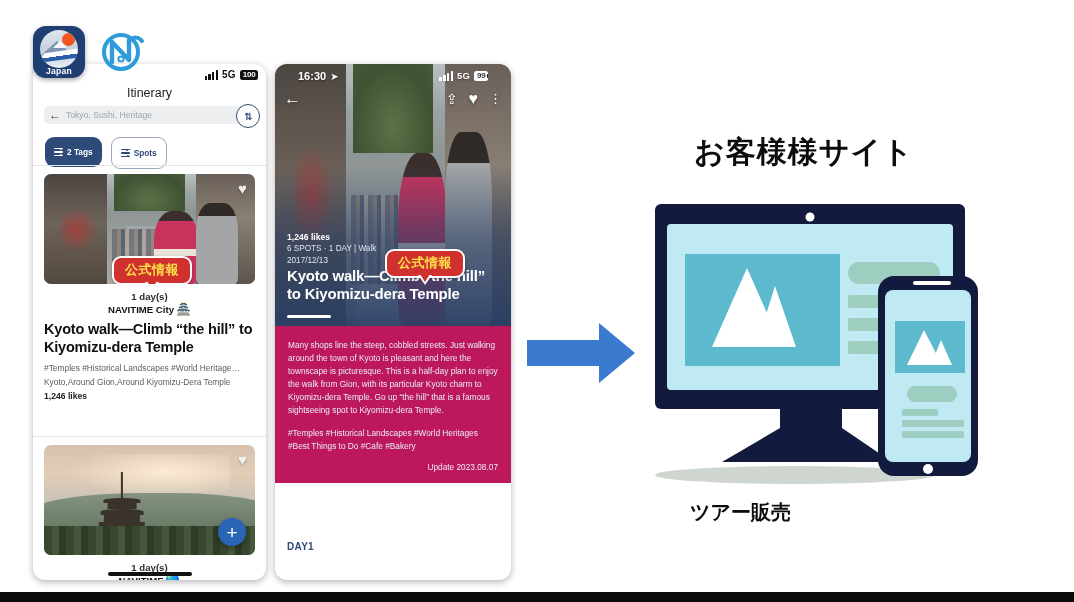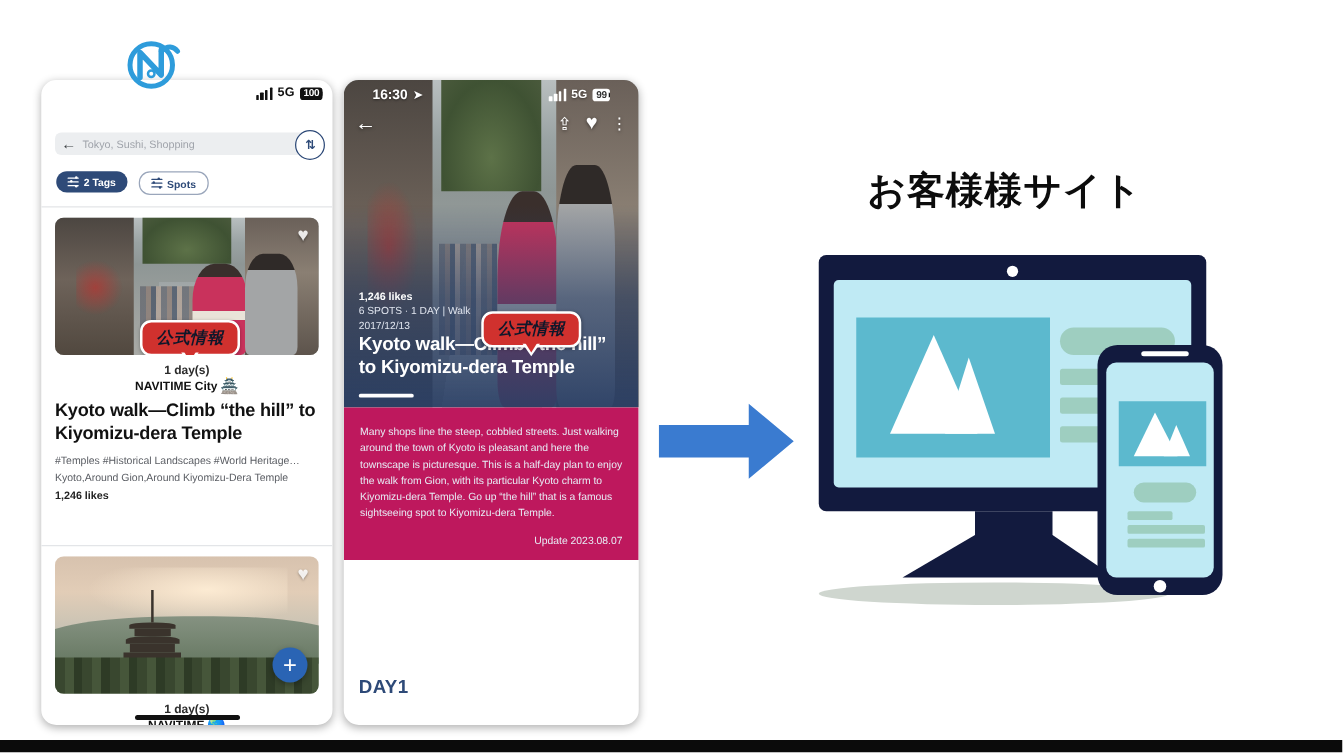--- a/index.html
+++ b/index.html
@@ -31,40 +31,40 @@
   .lp-title{position:absolute;left:0;top:22px;width:100%;text-align:center;
         font-size:12.5px;color:#1d1d1f;}
   .lp-search{position:absolute;left:11px;top:42px;width:211px;height:18px;
         background:#eceef0;border-radius:5px;display:flex;align-items:center;}
   .lp-back{width:22px;text-align:center;font-size:12px;color:#3c4043;line-height:1;}
   .lp-ph{font-size:8.6px;color:#a0a4ab;}
   .lp-sortbtn{position:absolute;right:6px;top:40px;width:22px;height:22px;border-radius:50%;
         border:1.4px solid #2e4a78;display:flex;align-items:center;justify-content:center;
         background:#fff;color:#2e4a78;font-size:10px;font-weight:700;letter-spacing:-1px;}
   .chips{position:absolute;left:12px;top:73px;display:flex;gap:9px;}
-  .chip{height:17px;border-radius:9px;display:flex;align-items:center;gap:4px;
+  .chip{height:30px;border-radius:9px;display:flex;align-items:center;gap:4px;
         padding:0 9px;font-size:8.3px;font-weight:700;}
   .chip.solid{background:#2e4a78;color:#fff;}
   .chip.ghost{background:#fff;color:#2e4a78;border:1.1px solid #9aa6bb;}
   .slider-ico{width:9px;height:8px;position:relative;}
   .slider-ico b{position:absolute;left:0;height:1.3px;width:9px;background:currentColor;border-radius:1px;}
   .slider-ico b:nth-child(1){top:0}.slider-ico b:nth-child(2){top:3.3px}.slider-ico b:nth-child(3){top:6.6px}
   .slider-ico u{position:absolute;width:2.2px;height:2.2px;border-radius:50%;background:currentColor;}
   .slider-ico u:nth-of-type(1){left:5.5px;top:-.5px}
   .slider-ico u:nth-of-type(2){left:1.5px;top:2.8px}
   .slider-ico u:nth-of-type(3){left:6px;top:6.1px}
   .divider{position:absolute;left:0;width:100%;height:1px;background:#e3e5e8;}
 
   .card{position:absolute;left:11px;width:211px;}
   .photo{width:100%;border-radius:7px;overflow:hidden;position:relative;}
   .heart{position:absolute;right:8px;top:7px;font-size:15px;color:rgba(255,255,255,.88);
          text-shadow:0 1px 2px rgba(0,0,0,.35);line-height:1;}
-  .official{position:absolute;background:#d0312e;color:#0f172a;font-weight:700;border-radius:9px;
+  .official{position:absolute;background:#d0312e;color:#fde047;font-weight:700;border-radius:9px;
         border:2.2px solid #fff;padding:3px 11px 4px;font-size:13px;letter-spacing:.5px;
-        box-shadow:0 1px 3px rgba(0,0,0,.3);font-style:italic;}
+        box-shadow:0 1px 3px rgba(0,0,0,.3);}
   .official .tail{position:absolute;left:50%;bottom:-9px;margin-left:-7px;width:0;height:0;
         border-left:7px solid transparent;border-right:7px solid transparent;border-top:10px solid #fff;}
   .official .tail::after{content:"";position:absolute;left:-5px;top:-11px;width:0;height:0;
         border-left:5px solid transparent;border-right:5px solid transparent;border-top:8px solid #d0312e;}
   .meta-row{display:flex;justify-content:space-between;align-items:center;margin-top:7px;flex-direction:column;}
   .days{font-size:9.6px;font-weight:700;color:#2b2b2b;}
   .brand{display:flex;align-items:center;gap:2px;font-size:9.6px;font-weight:700;color:#111;}
   .card-title{font-size:14.5px;font-weight:700;color:#111;line-height:1.22;margin-top:5px;letter-spacing:-.2px;}
   .tagline{font-size:8.4px;color:#5a5d63;margin-top:6px;line-height:1.45;}
   .likes{font-size:8.6px;font-weight:700;color:#222;margin-top:3px;}
@@ -139,21 +139,21 @@
   .hero-likes{position:absolute;left:12px;bottom:84px;font-size:8.6px;font-weight:700;color:#fff;}
   .hero-sub{position:absolute;left:12px;bottom:60px;font-size:8.2px;color:#dfe4ee;line-height:1.4;}
   .hero-h1{position:absolute;left:12px;right:10px;bottom:22px;font-size:15px;font-weight:700;
      color:#fff;line-height:1.25;letter-spacing:-.2px;}
   .hero-rule{position:absolute;left:12px;bottom:8px;width:44px;height:3.4px;background:#fff;border-radius:2px;}
   .desc{position:absolute;left:0;top:262px;width:100%;background:#be185d;box-sizing:border-box;
      padding:13px 13px 11px;}
   .desc p{margin:0;font-size:8.3px;line-height:1.58;color:#e7ecf5;}
   .desc .tags{margin-top:9px;}
   .desc .upd{margin-top:9px;text-align:right;font-size:8.3px;color:#e7ecf5;}
-  .day1{position:absolute;left:12px;top:477px;font-size:15px;font-weight:700;color:#2e4a78;letter-spacing:.3px;}
+  .day1{position:absolute;left:12px;top:477px;font-size:10px;font-weight:700;color:#2e4a78;letter-spacing:.3px;}
   .cta-wrap{position:absolute;left:6px;top:494px;width:224px;height:33px;
      border:3.4px solid #ff0000;box-sizing:border-box;background:#fff;}
   .cta-real{position:absolute;left:4px;top:3.5px;right:4px;bottom:3.5px;background:#3a5480;
      border-radius:4px;color:#fff;font-size:10.5px;font-weight:700;display:flex;
      align-items:center;justify-content:center;letter-spacing:.1px;box-shadow:0 1px 2px rgba(0,0,0,.25);}
 
   
   #app-icon{position:absolute;left:33px;top:26px;width:52px;height:52px;border-radius:13px;
      background:#1f3f73;box-shadow:0 2px 5px rgba(0,0,0,.35);overflow:hidden;}
   .ai-circle{position:absolute;left:7px;top:4px;width:38px;height:38px;border-radius:50%;
@@ -188,24 +188,25 @@
       <span class="sig">
           <i></i>
           <i></i>
           <i></i>
           <i></i>
         </span>
       <span class="net">5G</span>
       <span class="batt">100</span>
     </div>
 
+    <div class="lp-title">Itinerary</div>
 
     <div class="lp-search">
       <span class="lp-back">←</span>
-      <span class="lp-ph">Tokyo, Sushi, Shopping</span>
+      <span class="lp-ph">Tokyo, Sushi, Heritage</span>
     </div>
     <div class="lp-sortbtn">⇅</div>
 
     <div class="chips">
       <div class="chip solid">
         <span class="slider-ico">
             <b></b>
             <b></b>
             <b></b>
             <u></u>
@@ -344,28 +345,38 @@
       <div class="hero-rule"></div>
 
       <div class="official" style="left:110px;top:185px;z-index:5;">
         <span>公式情報</span>
         <span class="tail"></span>
       </div>
     </div>
 
     <div class="desc">
       <p>Many shops line the steep, cobbled streets. Just walking around the town of Kyoto is pleasant and here the townscape is picturesque. This is a half-day plan to enjoy the walk from Gion, with its particular Kyoto charm to Kiyomizu-dera Temple. Go up “the hill” that is a famous sightseeing spot to Kiyomizu-dera Temple.</p>
+      <p class="tags">#Temples #Historical Landscapes #World Heritages #Best Things to Do #Cafe #Bakery</p>
       <div class="upd">Update 2023.08.07</div>
     </div>
 
     <div class="day1">DAY1</div>
 
 
   </div>
 
+  <div id="app-icon">
+    <div class="ai-circle">
+      <div class="ai-sun"></div>
+      <div class="ai-fuji"></div>
+      <div class="ai-snow"></div>
+      <div class="ai-train"></div>
+    </div>
+    <div class="ai-label">Japan</div>
+  </div>
 
   <svg id="nav-mark" viewBox="0 0 50 46">
     <circle cx="23" cy="24" r="17" fill="none" stroke="#2e9cdb" stroke-width="4"></circle>
     <path d="M14 34 L14 14 L31 32 L31 12" fill="none" stroke="#2e9cdb" stroke-width="4.4" stroke-linecap="round" stroke-linejoin="round"></path>
     <path d="M31 13 C36 8, 41 9, 44 13" fill="none" stroke="#2e9cdb" stroke-width="4" stroke-linecap="round"></path>
     <circle cx="23" cy="31" r="2.6" fill="none" stroke="#2e9cdb" stroke-width="2"></circle>
   </svg>
 
   <svg id="arrow" width="110" height="66" viewBox="0 0 110 66">
     <path d="M0 20 L72 20 L72 3 L108 33 L72 63 L72 46 L0 46 Z" fill="#3a7bd0"></path>
@@ -397,17 +408,18 @@
     <path d="M277 175 L294 140 L312 175 Z" fill="#ffffff"></path>
     <path d="M301 175 L311 150 L322 175 Z" fill="#ffffff"></path>
     <rect x="277" y="196" width="50" height="16" rx="8" fill="#9ecec0"></rect>
     <rect x="272" y="219" width="36" height="7" rx="1.5" fill="#9ecec0"></rect>
     <rect x="272" y="230" width="62" height="7" rx="1.5" fill="#9ecec0"></rect>
     <rect x="272" y="241" width="62" height="7" rx="1.5" fill="#9ecec0"></rect>
   </svg>
 
   <div class="headline">お客様様サイト</div>
   <div class="subline">
+    <div>ツアー販売</div>
   </div>
 
 </div>
 
 <div class="bottom-rule"></div>
 
 </body></html>

